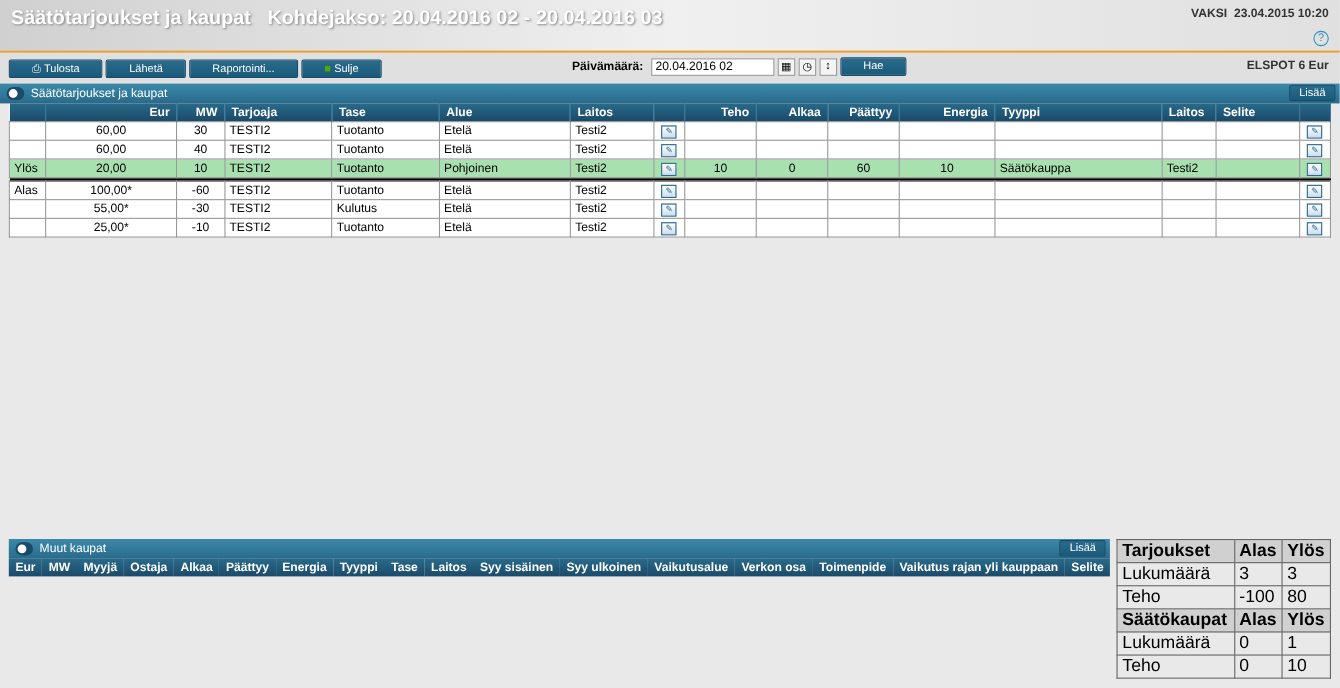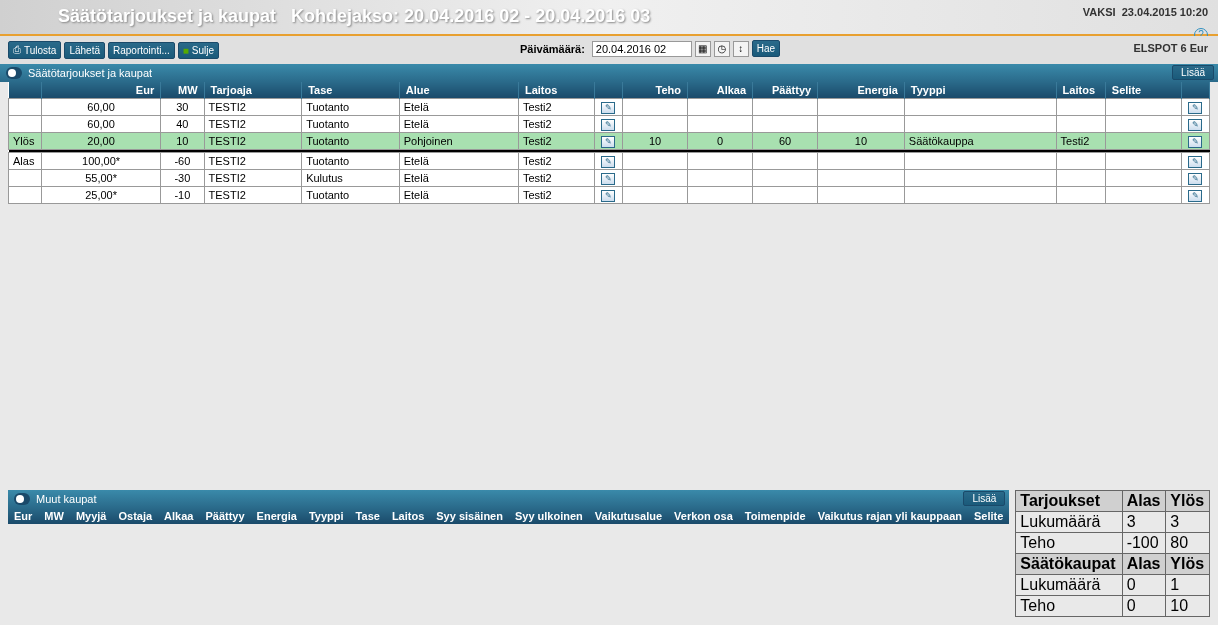--- a/index.html
+++ b/index.html
@@ -1,28 +1,28 @@
 <!DOCTYPE html>
 <html><head>
 <meta charset="utf-8">
 <style>
 * { box-sizing: border-box; margin: 0; padding: 0; }
 body { font-family: Arial, sans-serif; font-size: 11px; background: #e9e9e9; width: 1218px; height: 625px; overflow: hidden; position: relative; }
-.header { background: linear-gradient(to right, #d0d0d0 0%, #f0f0f0 50%, #e0e0e0 100%); height: 36px; position: relative; border-bottom: 2px solid #e8a030; padding-left: 48px; }
+.header { background: linear-gradient(to right, #d0d0d0 0%, #f0f0f0 50%, #e0e0e0 100%); height: 48px; position: relative; border-bottom: 2px solid #e8a030; }
 .header-title { color: #fff; text-shadow: 1px 1px 2px #888; font-size: 18px; font-weight: bold; padding: 6px 10px; display: inline-block; }
 .header-right { position: absolute; right: 10px; top: 6px; font-size: 11px; font-weight: bold; color: #333; }
 .help-icon { position: absolute; right: 10px; top: 28px; width: 14px; height: 14px; border: 1px solid #3090c0; border-radius: 50%; color: #3090c0; font-size: 10px; text-align: center; line-height: 12px; cursor: pointer; }
 .toolbar { background: #e0e0e0; padding: 6px 8px; display: flex; align-items: center; position: relative; height: 28px; }
-.btn { background: linear-gradient(to bottom, #2a6a8a, #1a5a7a); color: #fff; border: 1px solid #1a4a6a; border-radius: 2px; padding: 2px 4px; font-size: 10px; cursor: pointer; margin-right: 3px; display: inline-flex; align-items: center; gap: 3px; }
+.btn { background: linear-gradient(to bottom, #2a6a8a, #1a5a7a); color: #fff; border: 1px solid #1a4a6a; border-radius: 2px; padding: 2px 20px; font-size: 10px; cursor: pointer; margin-right: 3px; display: inline-flex; align-items: center; gap: 3px; }
 .btn-green-icon::before { content: "■"; color: #5a0; }
 .btn-print-icon::before { content: "⎙"; }
 .toolbar-right { position: absolute; right: 10px; top: 6px; font-size: 11px; font-weight: bold; color: #333; }
 .toolbar-center { position: absolute; left: 520px; top: 4px; display: flex; align-items: center; gap: 3px; }
 .toolbar-center label { font-size: 11px; font-weight: bold; margin-right: 4px; }
-.date-input { width: 100px; font-size: 11px; padding: 1px 3px; border: 1px solid #999; }
+.date-input { width: 112px; font-size: 11px; padding: 1px 3px; border: 1px solid #999; }
 .icon-btn { width: 16px; height: 16px; border: 1px solid #999; background: #f4f4f4; display: inline-flex; align-items: center; justify-content: center; font-size: 10px; cursor: pointer; }
 .panel-header { background: linear-gradient(to bottom, #3a8aaa, #2a6a8a); color: #fff; padding: 2px 6px; font-size: 11px; display: flex; align-items: center; position: relative; height: 18px; }
 .panel-header .toggle { width: 16px; height: 12px; background: #1a4a6a; border-radius: 6px; margin-right: 6px; display: inline-block; position: relative; cursor: pointer; }
 .panel-header .toggle::after { content: ""; width: 8px; height: 8px; background: #fff; border-radius: 50%; position: absolute; top: 2px; left: 2px; }
 .panel-header .lisaa { position: absolute; right: 4px; top: 1px; }
 .btn-lisaa { background: linear-gradient(to bottom, #2a6a8a, #1a5a7a); color: #fff; border: 1px solid #1a4a6a; border-radius: 2px; padding: 1px 8px; font-size: 10px; cursor: pointer; }
 table.data { width: 100%; border-collapse: collapse; font-size: 11px; background: #fff; }
 table.data th { background: linear-gradient(to bottom, #2a6a8a, #1a4a6a); color: #fff; font-weight: bold; text-align: left; padding: 2px 6px; border-right: 1px solid #3a7a9a; height: 16px; white-space: nowrap; }
 table.data td { border: 1px solid #999; padding: 1px 4px; height: 17px; white-space: nowrap; }
 table.data td.num { text-align: center; }

